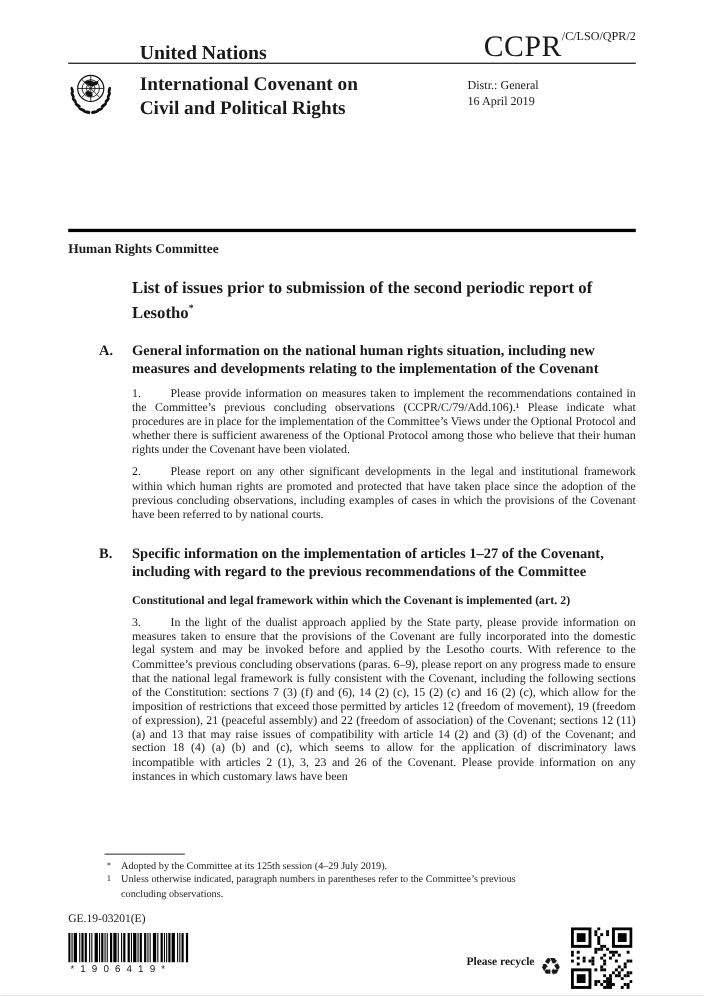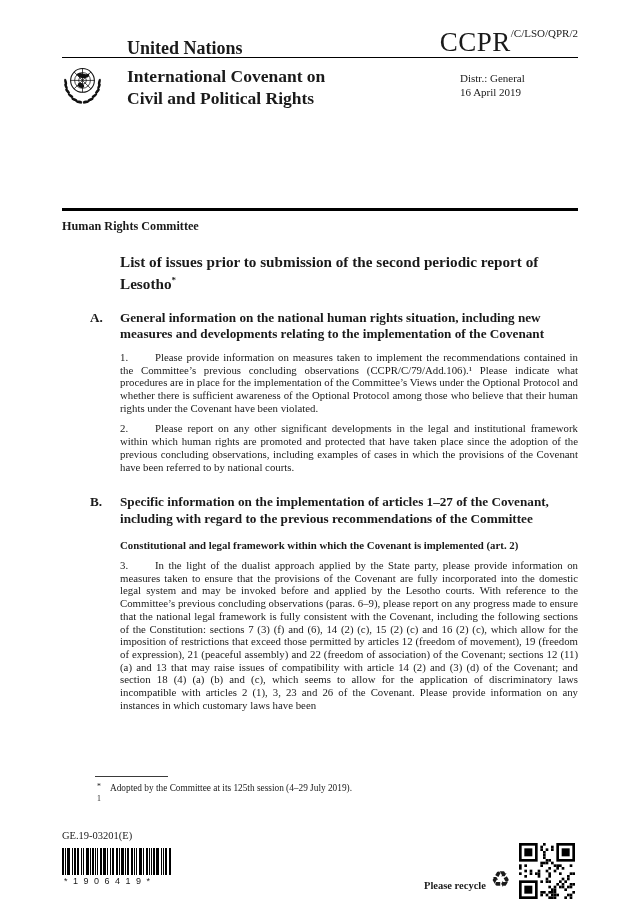--- a/index.html
+++ b/index.html
@@ -9,21 +9,21 @@
     box-shadow:0 0 4px rgba(0,0,0,.25);
   }
   
   .org{position:absolute;left:127px;top:38px;font-weight:bold;font-size:18px;}
   .symbol{position:absolute;right:62px;top:27px;display:flex;align-items:flex-start;white-space:nowrap;}
   .sym-big{font-size:27px;letter-spacing:.5px;}
   .sym-small{font-size:11px;}
   .rule-thin{position:absolute;left:62px;right:62px;top:57px;border-top:1.7px solid #000;}
   .emblem{position:absolute;left:58px;top:63px;}
   .covenant{position:absolute;left:127px;top:66px;font-weight:bold;font-size:17.5px;line-height:21.5px;}
-  .distr{position:absolute;left:425px;top:71px;font-size:11px;line-height:14px;margin-left:35px;}
+  .distr{position:absolute;left:425px;top:71px;font-size:11px;line-height:14px;}
   .orig{position:absolute;left:425px;top:112px;font-size:11px;line-height:14px;}
   .rule-thick{position:absolute;left:62px;right:62px;top:208px;height:3.2px;background:#000;}
   .committee{position:absolute;left:62px;top:219px;font-weight:bold;font-size:12.2px;}
   
   .content{position:absolute;left:62px;top:252px;width:516px;}
   .doc-title{margin-left:58px;width:450px;font-weight:bold;font-size:15.2px;line-height:19px;}
   .doc-title sup{font-size:9px;}
   .sec{display:flex;margin-top:17px;}
   .sec-label{width:30px;margin-left:28px;flex:none;font-weight:bold;font-size:13.2px;line-height:16.4px;}
   .sec-head{width:458px;font-weight:bold;font-size:13.2px;line-height:16.4px;}
@@ -35,21 +35,21 @@
   
   .footnotes{position:absolute;left:62px;top:776px;width:448px;}
   .fnsep{margin-left:33px;width:73px;border-top:1.3px solid #3a3a3a;margin-bottom:5px;}
   .fn{position:relative;padding-left:48px;font-size:9.3px;line-height:12.4px;}
   .fn .mk{position:absolute;left:35px;top:-1px;font-size:7.8px;}
   
   .ge{position:absolute;left:62px;top:830px;font-size:10.5px;}
   .barcode{position:absolute;left:62px;top:848px;width:114px;}
   .barcode svg{display:block;}
   .barcode-text{font-family:"Liberation Sans","DejaVu Sans",sans-serif;font-size:9px;letter-spacing:5.5px;margin-top:1px;padding-left:2px;white-space:nowrap;}
-  .recycle{position:absolute;left:424px;top:869px;display:flex;align-items:flex-end;gap:5px;}
+  .recycle{position:absolute;left:424px;top:869px;display:flex;align-items:flex-start;gap:5px;}
   .recycle-label{font-weight:bold;font-size:10.5px;}
   .recycle-glyph{font-family:"DejaVu Sans",sans-serif;font-size:22px;line-height:1;}
   .qr{position:absolute;left:519px;top:843px;width:56px;height:56px;}
 </style>
 </head>
 <body>
 
 <div class="page">
 
   <div class="org">United Nations</div>
@@ -133,21 +133,21 @@
     <div class="para para3"><span class="pnum">3.</span><span>In the light of the dualist approach applied by the State party, please provide information on measures taken to ensure that the provisions of the Covenant are fully incorporated into the domestic legal system and may be invoked before and applied by the Lesotho courts. With reference to the Committee’s previous concluding observations (paras. 6–9), please report on any progress made to ensure that the national legal framework is fully consistent with the Covenant, including the following sections of the Constitution: sections 7 (3) (f) and (6), 14 (2) (c), 15 (2) (c) and 16 (2) (c), which allow for the imposition of restrictions that exceed those permitted by articles 12 (freedom of movement), 19 (freedom of expression), 21 (peaceful assembly) and 22 (freedom of association) of the Covenant; sections 12 (11) (a) and 13 that may raise issues of compatibility with article 14 (2) and (3) (d) of the Covenant; and section 18 (4) (a) (b) and (c), which seems to allow for the application of discriminatory laws incompatible with articles 2 (1), 3, 23 and 26 of the Covenant. Please provide information on any instances in which customary laws have been</span></div>
 
   </div>
 
   <div class="footnotes">
     <div class="fnsep"></div>
     <div class="fn">
       <span class="mk">*</span><span>Adopted by the Committee at its 125th session (4–29 July 2019).</span>
     </div>
     <div class="fn">
-      <span class="mk">1</span>
+      <span class="mk">1</span><span>Unless otherwise indicated, paragraph numbers in parentheses refer to the Committee’s previous concluding observations.</span>
     </div>
   </div>
 
   <div class="ge">GE.19-03201(E)</div>
 
   <div class="barcode">
     <svg id="barcode-bars" width="114" height="27" viewBox="0 0 114 27" fill="#000">
         <rect x="0" y="0" width="2" height="27"></rect>
         <rect x="3" y="0" width="1" height="27"></rect>
         <rect x="5" y="0" width="3" height="27"></rect>

